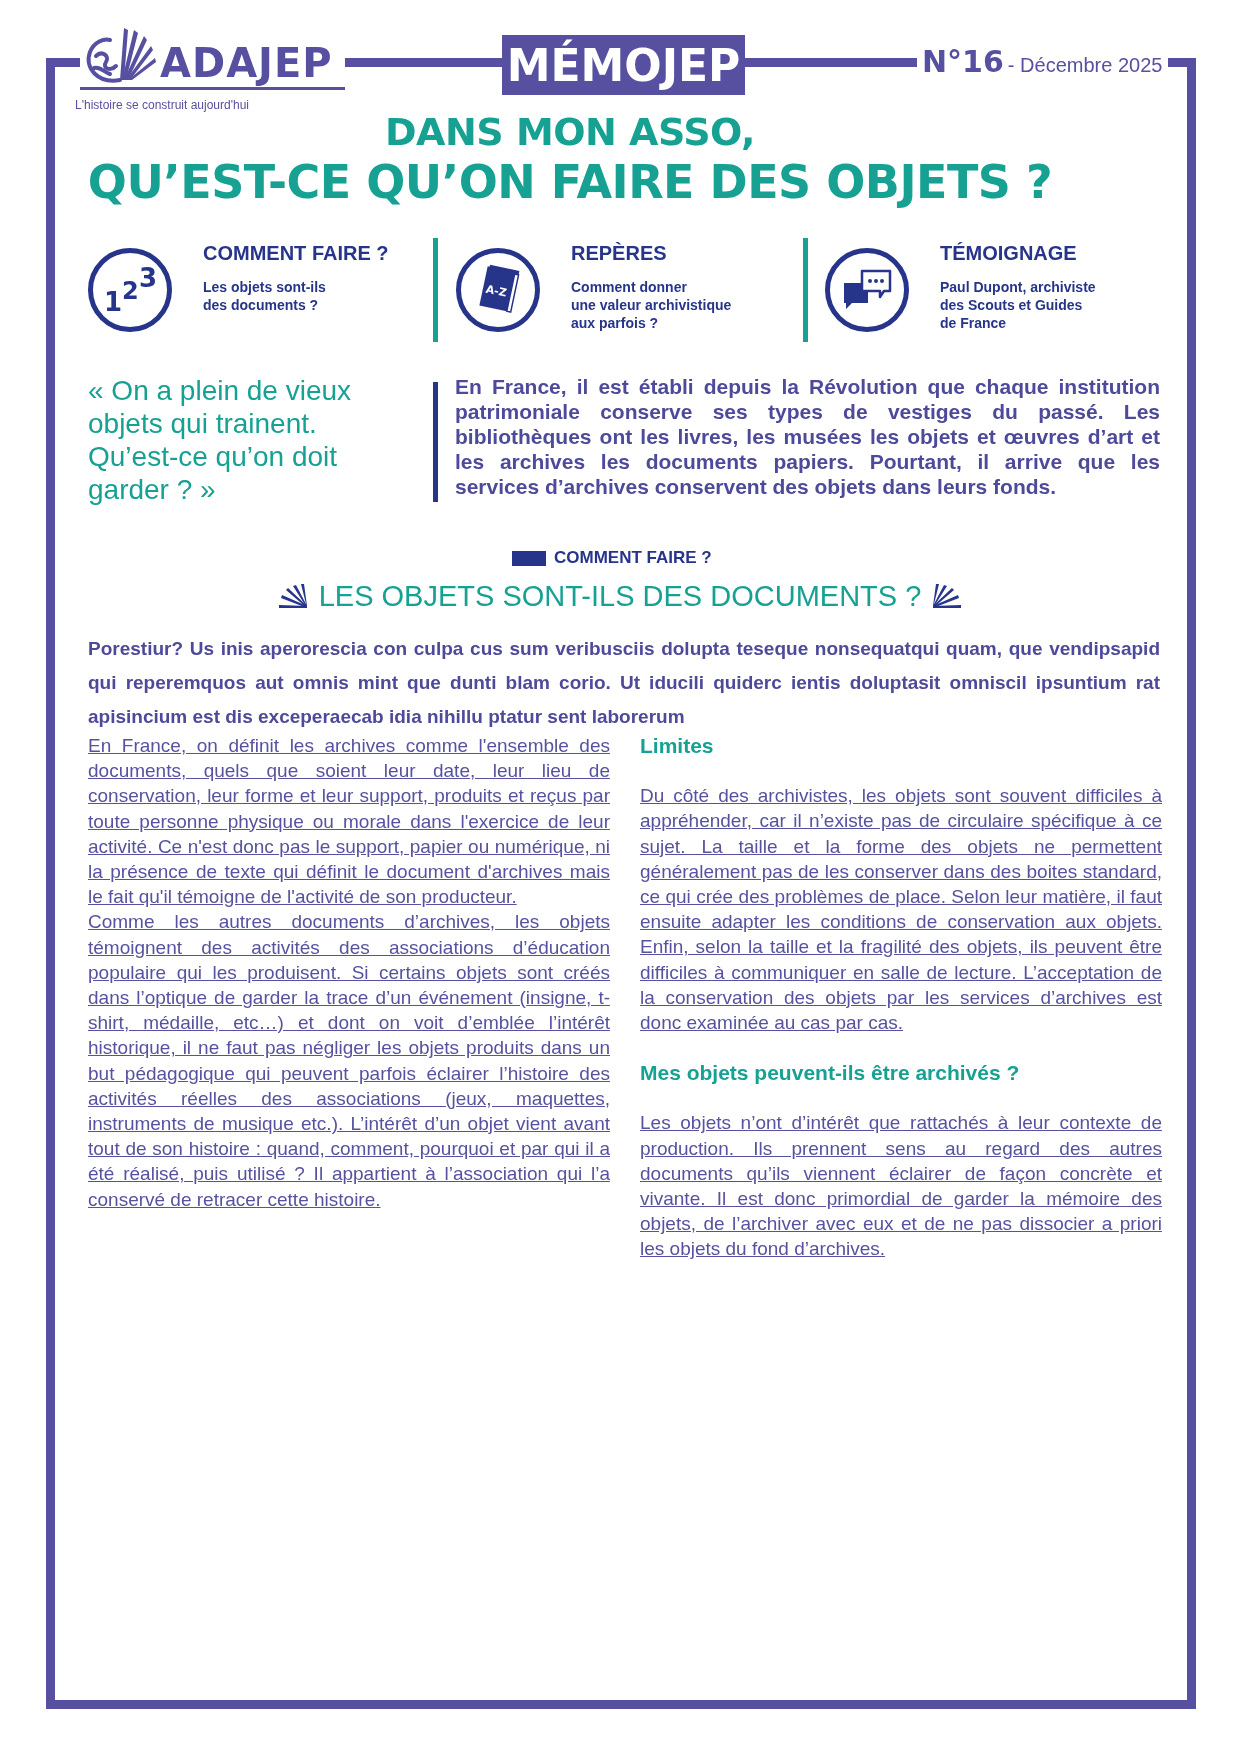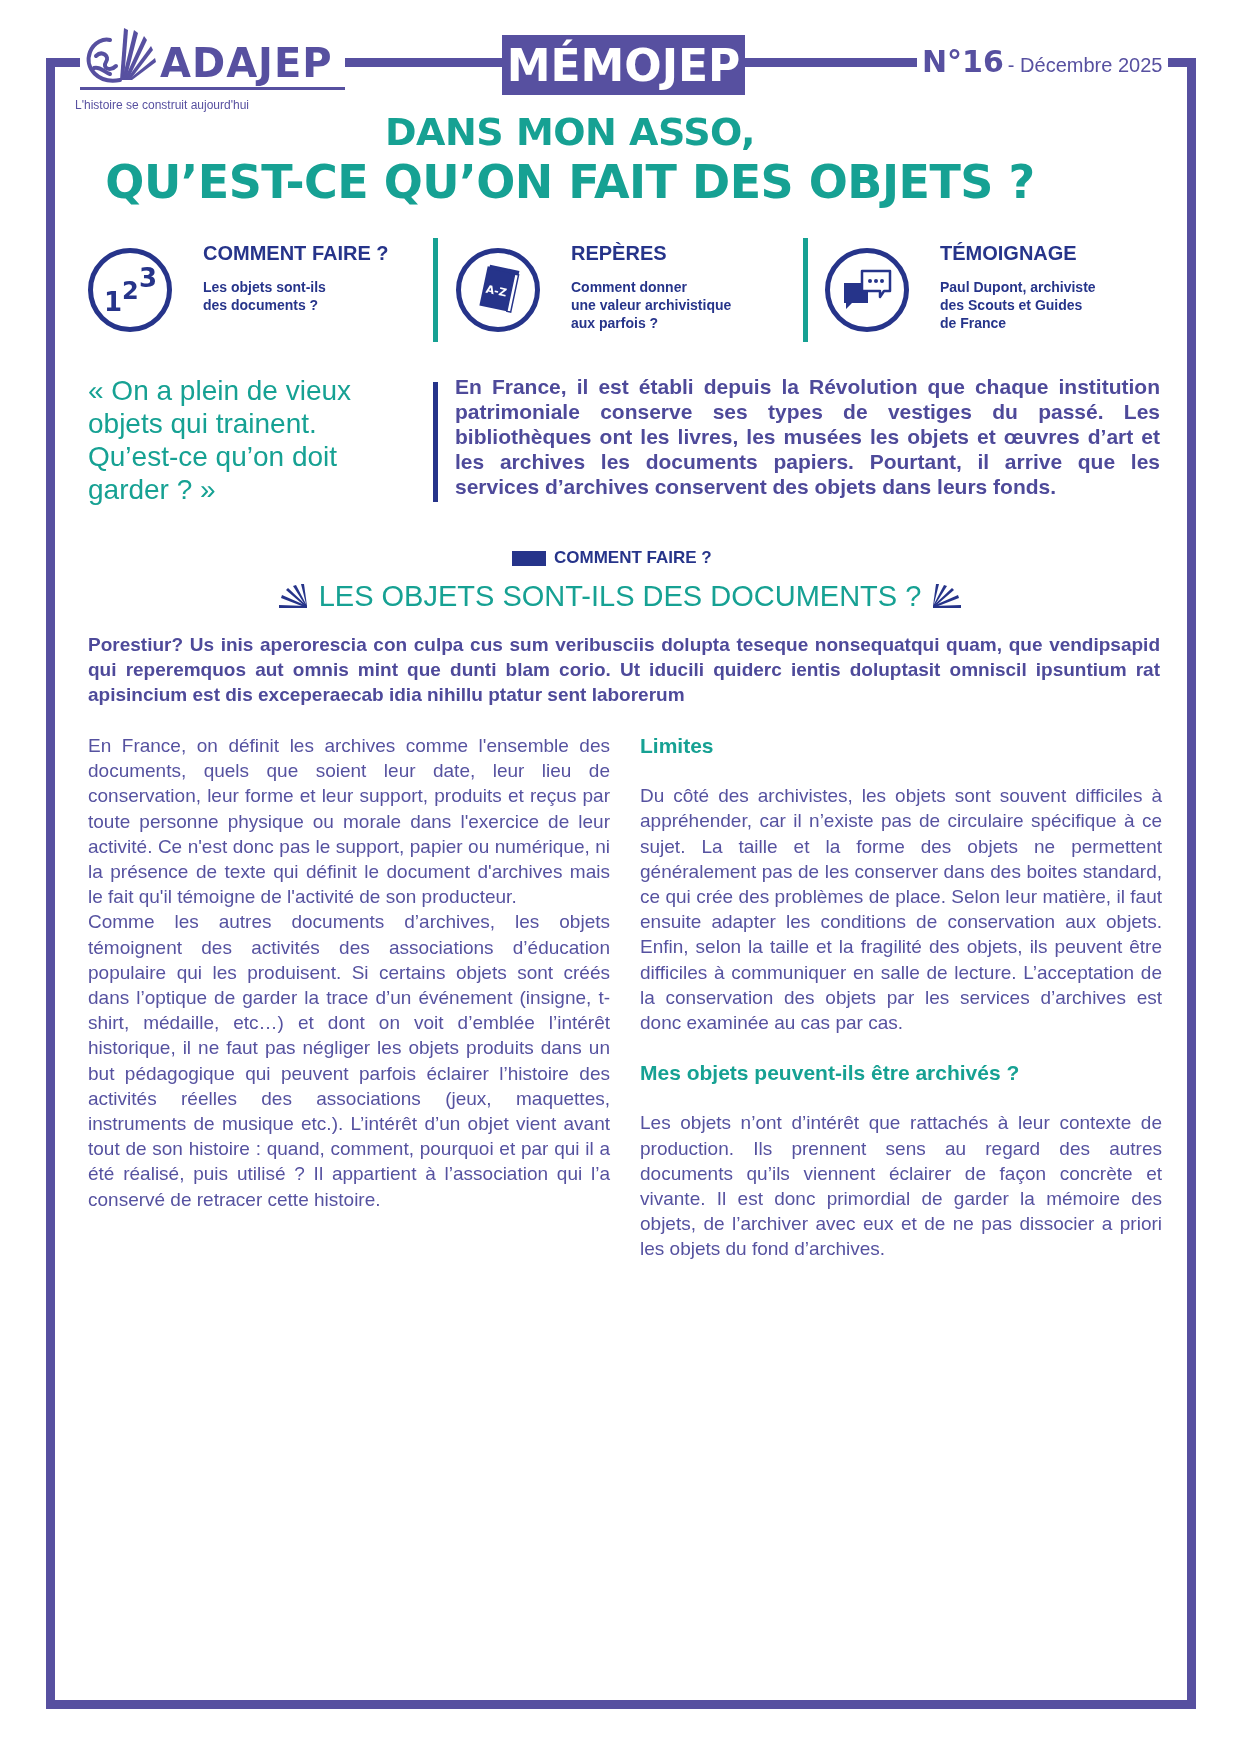--- a/index.html
+++ b/index.html
@@ -56,25 +56,25 @@
 
   
   .sec-label { left: 512px; top: 548px; display: flex; align-items: center; gap: 8px; }
   .sec-square { width: 34px; height: 15px; background: #26348a; }
   .sec-label-text { font-weight: bold; font-size: 17px; color: #26348a; }
 
   .sec-title { left: 0; width: 1240px; top: 580px; text-align: center; color: #16a193;
                font-size: 29px; white-space: nowrap; display: flex; justify-content: center; align-items: center; gap: 10px; }
   .rays { width: 34px; height: 26px; }
 
-  .lead { left: 88px; top: 632px; width: 1072px; font-weight: bold; font-size: 19px; line-height: 25px;
+  .lead { left: 88px; top: 632px; width: 1072px; font-weight: bold; font-size: 19px; line-height: 34px;
           color: #4e4a9a; text-align: justify; }
 
   .col { font-size: 19px; line-height: 25.2px; color: #5652a0; text-align: justify; }
-  .col p { margin: 0; }
+  .col p { margin: 0; text-decoration: underline; }
   .col-left { left: 88px; top: 733px; width: 522px; }
   .col-right { left: 640px; top: 733px; width: 522px; }
   .subhead { font-weight: bold; color: #16a193; font-size: 21px; margin: 0; }
   .gap { height: 25px; }
 </style>
 </head>
 <body>
 
 <div class="abs frame-left"></div>
 <div class="abs frame-right"></div>
@@ -104,21 +104,21 @@
 </div>
 <div class="abs tagline">L'histoire se construit aujourd'hui</div>
 
 <div class="abs memo-box">MÉMOJEP</div>
 
 <div class="abs issue">
   <span class="issue-num">N°16</span><span class="issue-date">- Décembre 2025</span>
 </div>
 
 <div class="abs headline hl1">DANS MON ASSO,</div>
-<div class="abs headline hl2">QU’EST-CE QU’ON FAIT DES OBJETS ?</div>
+<div class="abs headline hl2">QU’EST-CE QU’ON FAIRE DES OBJETS ?</div>
 
 <div class="abs feature" style="left:88px;width:330px">
   <div class="circle">
     <svg width="74" height="74" viewBox="0 0 74 74" style="position:absolute;left:0;top:0">
       <text x="11" y="58" font-family="DejaVu Sans, sans-serif" font-weight="bold" font-size="26" fill="#26348a">1</text>
       <text x="29" y="46" font-family="DejaVu Sans, sans-serif" font-weight="bold" font-size="24" fill="#26348a">2</text>
       <text x="46" y="34" font-family="DejaVu Sans, sans-serif" font-weight="bold" font-size="26" fill="#26348a">3</text>
     </svg>
   </div>
   <div class="ftitle">COMMENT FAIRE ?</div>

